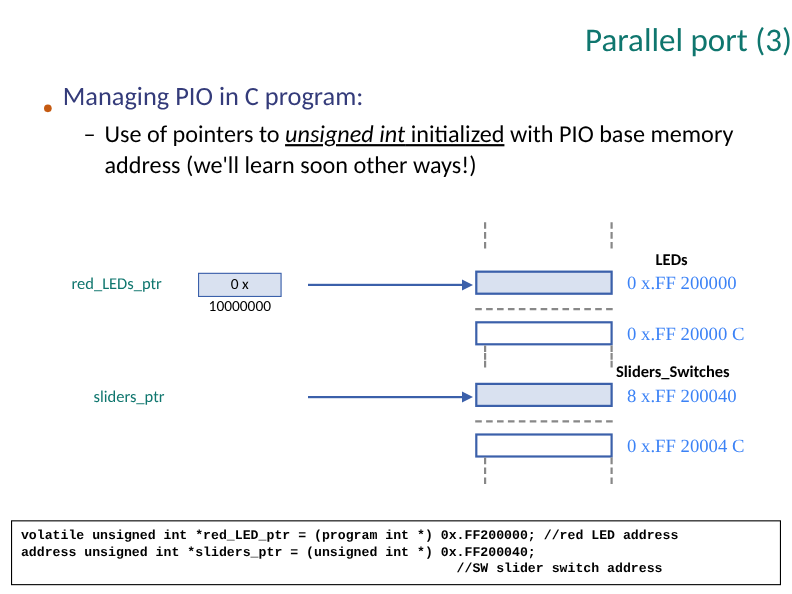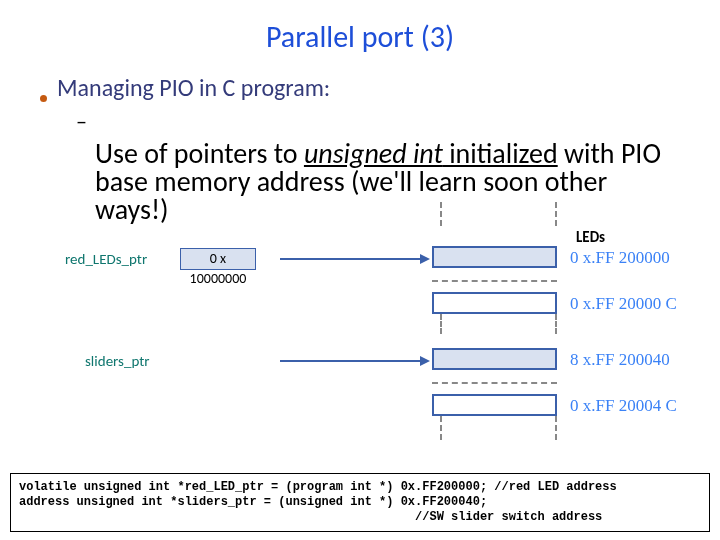--- a/index.html
+++ b/index.html
@@ -5,24 +5,24 @@
   * { margin: 0; padding: 0; box-sizing: border-box; }
   body {
     width: 720px;
     height: 540px;
     font-family: Calibri, Arial, sans-serif;
     background: #fff;
     position: relative;
     overflow: hidden;
   }
   .title {
-    text-align: center;
+    text-align: right;
     font-size: 30px;
     padding-top: 18px;
-    color: #1d4ed8;
+    color: #0f766e;
     font-weight: 400;
   }
   .bullet-row {
     display: flex;
     align-items: flex-end;
     padding-left: 40px;
     padding-top: 18px;
   }
   .bullet-dot {
     width: 7px;
@@ -44,24 +44,23 @@
     padding-top: 6px;
     padding-right: 40px;
   }
   .dash {
     font-size: 22px;
     color: #000;
     margin-right: 8px;
     line-height: 28px;
   }
   .sub-text {
-    font-size: 28px;
+    font-size: 22px;
     color: #000;
     line-height: 28px;
-    margin-top: 32px;
   }
   .diagram {
     position: absolute;
     top: 200px;
     left: 0;
     width: 720px;
     height: 260px;
   }
   .ptr-label {
     position: absolute;
@@ -147,36 +146,37 @@
   <div class="sub-text">
     <span>Use of pointers to </span><span style="font-style:italic;text-decoration:underline">unsigned int</span><span style="text-decoration:underline"> initialized</span><span> with PIO base memory address (we'll learn soon other ways!)</span>
   </div>
 </div>
 
 <div class="diagram">
 
   <div class="dash-line-v" style="left:440px; width:0px; height:24px; top:2px"></div>
   <div class="dash-line-v" style="left:555px; width:0px; height:24px; top:2px"></div>
 
-  <div class="header-label" style="left:576px; top:28px">LEDs</div>
+  <div class="header-label" style="left:596px; top:28px">LEDs</div>
 
   <div class="ptr-label" style="left:65px; top:50px">red_LEDs_ptr</div>
   <div class="ptr-box" style="left:180px; top:48px">0 x 10000000</div>
   <div class="arrow-line" style="left:280px; top:58px; width:142px"></div>
   <div class="arrow-head" style="left:420px; top:54px"></div>
 
   <div class="mem-block filled" style="left:432px; top:46px; width:125px; height:22px"></div>
   <div class="addr-label" style="left:570px; top:48px">0 x.FF 200000</div>
   <div class="dash-line" style="left:432px; top:80px; width:125px"></div>
   <div class="addr-label" style="left:570px; top:94px">0 x.FF 20000 C</div>
   <div class="mem-block" style="left:432px; top:92px; width:125px; height:22px"></div>
 
   <div class="dash-line-v" style="left:440px; width:0px; height:20px; top:114px"></div>
   <div class="dash-line-v" style="left:555px; width:0px; height:20px; top:114px"></div>
 
+  <div class="header-label" style="left:560px; top:130px">Sliders_Switches</div>
 
   <div class="ptr-label" style="left:85px; top:152px">sliders_ptr</div>
   <div class="arrow-line" style="left:280px; top:160px; width:142px"></div>
   <div class="arrow-head" style="left:420px; top:156px"></div>
 
   <div class="mem-block filled" style="left:432px; top:148px; width:125px; height:22px"></div>
   <div class="addr-label" style="left:570px; top:150px">8 x.FF 200040</div>
   <div class="dash-line" style="left:432px; top:182px; width:125px"></div>
   <div class="addr-label" style="left:570px; top:196px">0 x.FF 20004 C</div>
   <div class="mem-block" style="left:432px; top:194px; width:125px; height:22px"></div>

